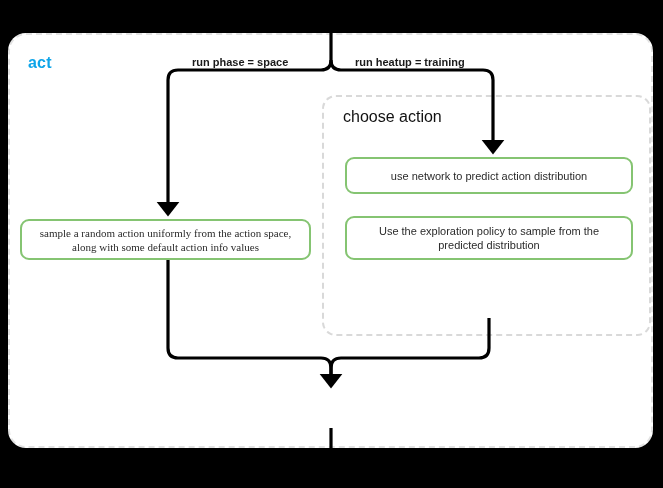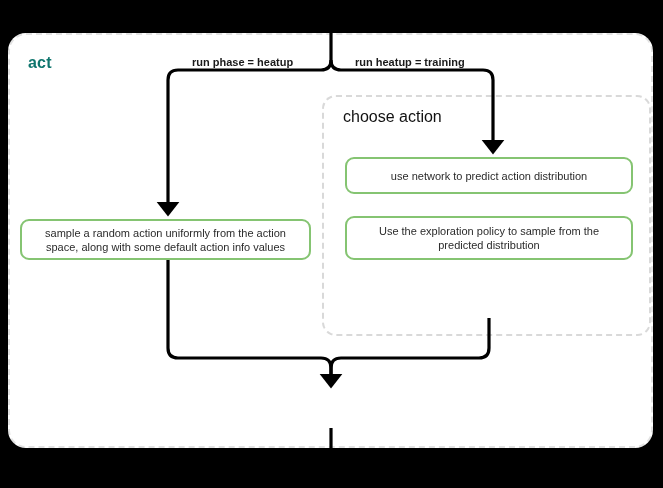--- a/index.html
+++ b/index.html
@@ -34,21 +34,21 @@
     border-radius: 18px;
     box-sizing: border-box;
   }
 
   .act-title {
     position: absolute;
     left: 28px;
     top: 54px;
     font-size: 16px;
     font-weight: bold;
-    color: #0f766e;
+    color: #0ea5e9;
     letter-spacing: 0.2px;
   }
 
   
   .choose-card {
     position: absolute;
     left: 322px;
     top: 95px;
     width: 329px;
     height: 241px;
@@ -79,21 +79,21 @@
     display: flex;
     align-items: center;
     justify-content: center;
     text-align: center;
     color: #2b2b2b;
     font-size: 11px;
     line-height: 14px;
     padding: 3px 8px;
   }
 
-  .box-heatup   { left: 20px;  top: 219px; width: 291px; height: 41px; }
+  .box-heatup   { left: 20px;  top: 219px; width: 291px; height: 41px; font-family: Liberation Serif, serif; }
   .box-predict  { left: 345px; top: 157px; width: 288px; height: 37px; }
   .box-explore  { left: 345px; top: 216px; width: 288px; height: 44px; }
   .box-actinfo  { left: 345px; top: 274px; width: 288px; height: 44px; }
   .box-filter   { left: 187px; top: 391px; width: 290px; height: 37px; }
 
   
   .edge-label {
     position: absolute;
     font-size: 11px;
     font-weight: bold;
@@ -136,21 +136,21 @@
 
     <path d="M331,60 Q331,70 341,70 L483,70 Q493,70 493,80 L493,150" fill="none" stroke="#000000" stroke-width="3.2" stroke-linecap="butt" stroke-linejoin="round" marker-end="url(#ah)"></path>
 
     <path d="M168,260 L168,348 Q168,358 178,358 L321,358 Q331,358 331,368 L331,384" fill="none" stroke="#000000" stroke-width="3.2" stroke-linecap="butt" stroke-linejoin="round" marker-end="url(#ah)"></path>
 
     <path d="M489,318 L489,348 Q489,358 479,358 L341,358 Q331,358 331,368 L331,384" fill="none" stroke="#000000" stroke-width="3.2" stroke-linecap="butt" stroke-linejoin="round"></path>
 
     <path d="M331,428 L331,488" fill="none" stroke="#000000" stroke-width="3.2" stroke-linecap="butt"></path>
   </svg>
 
-  <div class="edge-label label-heatup">run phase = heatup</div>
+  <div class="edge-label label-heatup">run phase = space</div>
   <div class="edge-label label-training">run heatup = training</div>
 
   <div class="gbox box-heatup">sample a random action uniformly from the action space, along with some default action info values</div>
 
   <div class="gbox box-predict">use network to predict action distribution</div>
 
   <div class="gbox box-explore">Use the exploration policy to sample from the predicted distribution</div>
 
 
 

